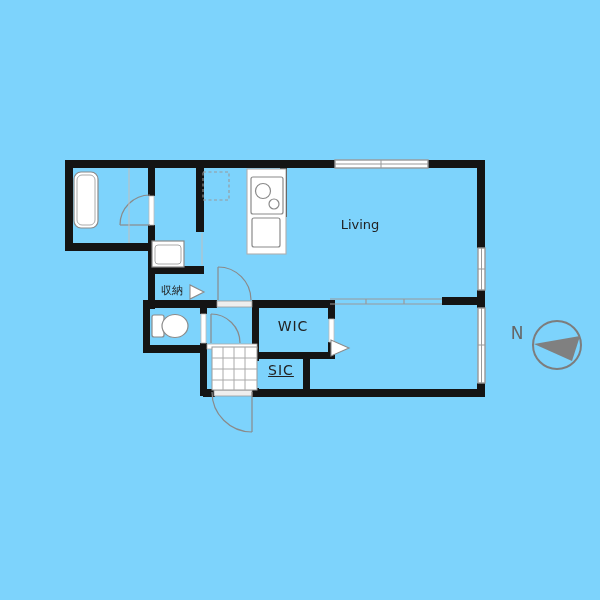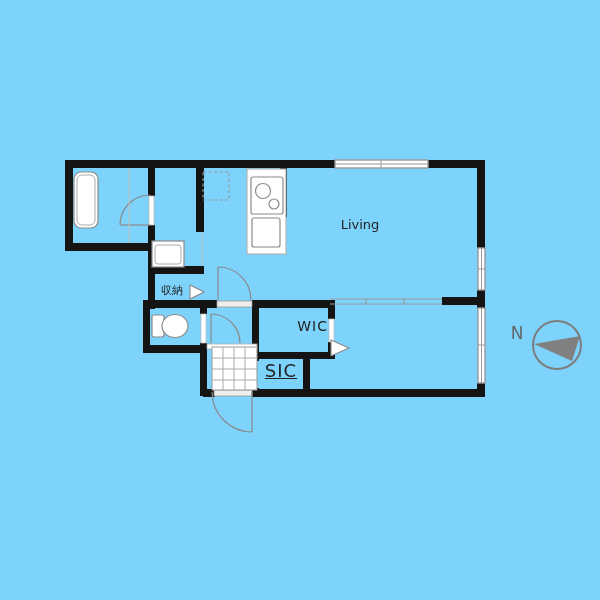--- a/index.html
+++ b/index.html
@@ -2,22 +2,22 @@
 <html><head>
 <meta charset="utf-8">
 <style>
   html,body{margin:0;padding:0;background:#ffffff;}
   #canvas{position:relative;width:600px;height:600px;background:#7dd3fc;overflow:hidden;
           font-family:"DejaVu Sans",sans-serif;padding-left:7px;}
   #plan-svg{position:absolute;left:0;top:0;}
   .room-label{position:absolute;text-align:center;color:#222;line-height:15px;white-space:nowrap;}
   .lbl-living{left:290px;top:217px;width:140px;font-size:13px;}
   .lbl-bedroom{left:325px;top:331px;width:140px;font-size:13px;}
-  .lbl-wic{left:258px;top:319px;width:70px;font-size:14px;letter-spacing:1px;text-align:right;}
-  .lbl-sic{left:246px;top:363px;width:70px;font-size:18px;letter-spacing:1px;text-decoration:underline;}
+  .lbl-wic{left:258px;top:319px;width:70px;font-size:14px;letter-spacing:1px;}
+  .lbl-sic{left:246px;top:363px;width:70px;font-size:14px;letter-spacing:1px;text-decoration:underline;}
   .lbl-storage{left:146px;top:283px;width:52px;font-size:11px;}
   .lbl-north{left:504px;top:326px;width:26px;font-size:17px;color:#666;text-align:center;}
 </style>
 </head>
 <body>
 
 <div id="canvas">
 
 <svg id="plan-svg" width="600" height="600" viewBox="0 0 600 600">
 

